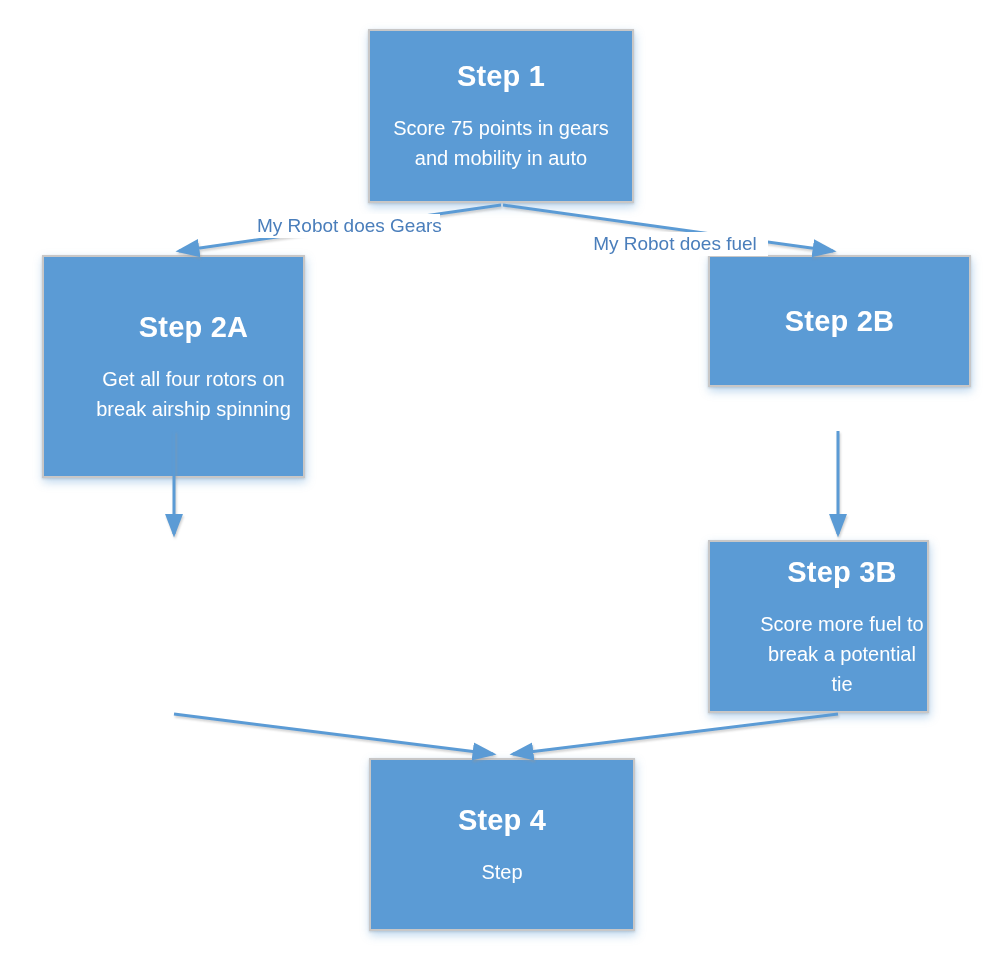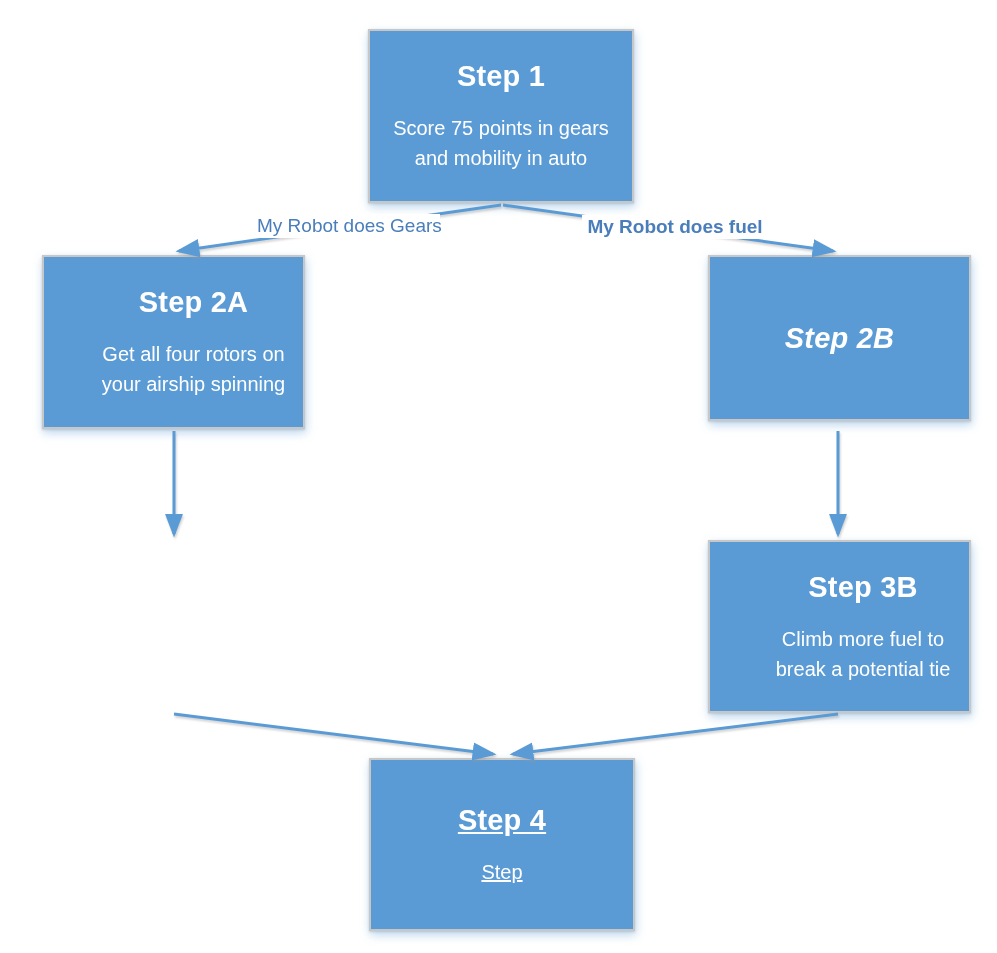--- a/index.html
+++ b/index.html
@@ -81,38 +81,38 @@
     <path class="connector" d="M174,714 L493,754" marker-end="url(#arrowhead)"></path>
     <path class="connector" d="M838,714 L513,754" marker-end="url(#arrowhead)"></path>
   </svg>
 
   <div class="node" style="left:368px; top:29px; width:266px; height:174px;">
     <div class="node-title">Step 1</div>
     <div class="node-body">Score 75 points in gears
 and mobility in auto</div>
   </div>
 
-  <div class="node" style="left:42px; top:255px; width:263px; height:174px;padding-left:40px;">
+  <div class="node" style="left:42px; top:255px; width:263px; height:223px;padding-left:40px;">
     <div class="node-title">Step 2A</div>
     <div class="node-body">Get all four rotors on
-your airship spinning</div>
+break airship spinning</div>
   </div>
 
-  <div class="node" style="left:708px; top:255px; width:263px; height:166px;font-style:italic;">
+  <div class="node" style="left:708px; top:255px; width:263px; height:132px;">
     <div class="node-title">Step 2B</div>
   </div>
 
 
-  <div class="node" style="left:708px; top:540px; width:263px; height:173px;padding-left:47px;">
+  <div class="node" style="left:708px; top:540px; width:221px; height:173px;padding-left:47px;">
     <div class="node-title">Step 3B</div>
-    <div class="node-body">Climb more fuel to
+    <div class="node-body">Score more fuel to
 break a potential tie</div>
   </div>
 
-  <div class="node" style="left:369px; top:758px; width:266px; height:173px;text-decoration:underline;">
+  <div class="node" style="left:369px; top:758px; width:266px; height:173px;">
     <div class="node-title">Step 4</div>
     <div class="node-body">Step</div>
   </div>
 
   <div class="edge-label" style="left:254px; top:214px; width:180px;">My Robot does Gears</div>
-  <div class="edge-label" style="left:582px; top:215px; width:180px;font-weight:bold;">My Robot does fuel</div>
+  <div class="edge-label" style="left:582px; top:232px; width:180px;">My Robot does fuel</div>
 
 </div>
 
 </body></html>

